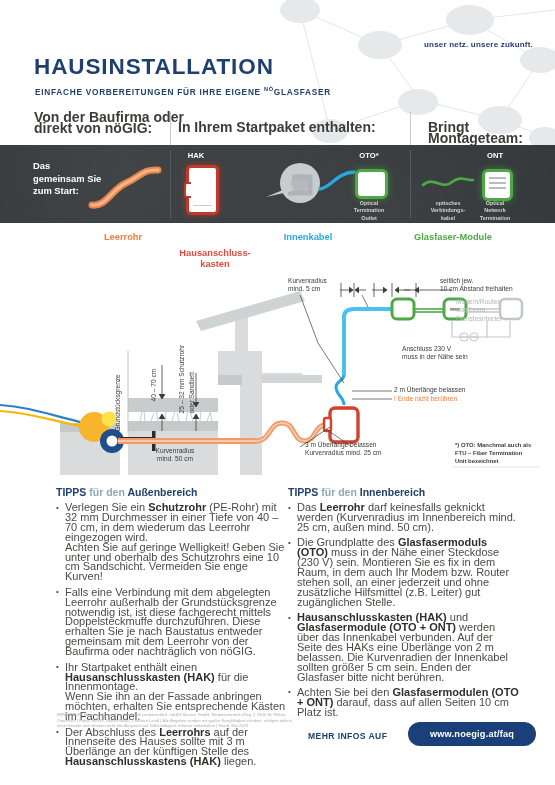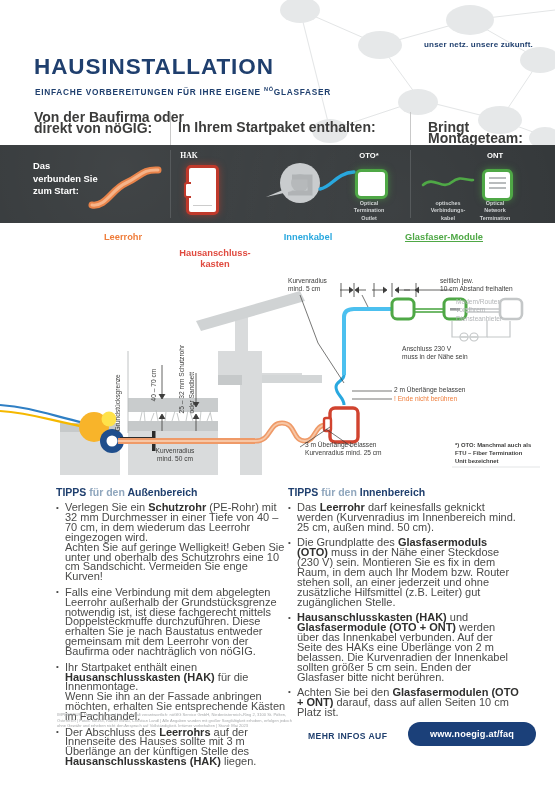--- a/index.html
+++ b/index.html
@@ -62,21 +62,21 @@
   .ontbox{position:absolute;left:482px;top:24px;width:25px;height:26px;border:3px solid #4fa846;border-radius:6px;background:#fff;
           box-shadow:0 0 7px rgba(80,180,70,.5);}
   .ontbox i{position:absolute;left:4px;width:17px;height:1.6px;background:#b9bcbd;display:block;}
 
   
   .catlabels{position:absolute;left:0;top:228px;width:555px;height:30px;}
   .cat{position:absolute;font-size:9.3px;font-weight:bold;text-align:center;line-height:11px;}
   .cat-leerrohr{left:78px;top:4px;width:90px;color:#ef7d3b;}
   .cat-hak{left:160px;top:4px;width:110px;color:#e04a3f;margin-top:16px;}
   .cat-innenkabel{left:258px;top:4px;width:100px;color:#29a8df;}
-  .cat-module{left:374px;top:4px;width:140px;color:#4fa846;text-decoration:underline;}
+  .cat-module{left:383px;top:4px;width:140px;color:#4fa846;}
 
   
   .diagram{position:absolute;left:0;top:255px;width:555px;height:228px;}
   .diagram svg{position:absolute;left:0;top:0;}
   .dlabel{position:absolute;font-size:6.6px;color:#3c3c3b;line-height:8.4px;}
   .dlabel.rot{transform:rotate(-90deg);transform-origin:left bottom;white-space:nowrap;}
   .dlabel.grey{color:#b2b5b7;}
   .dlabel.orange{color:#ef7d3b;}
   .footnote{position:absolute;left:455px;top:186px;font-size:5.9px;font-weight:bold;color:#3c3c3b;line-height:8px;width:100px;}
 
@@ -141,30 +141,30 @@
     <div class="colhead ch2">In Ihrem Startpaket enthalten:</div>
     <div class="colhead ch3">Bringt Montageteam:</div>
   </div>
 
   <div class="band">
     <div class="bandsep bs1"></div>
     <div class="bandsep bs2"></div>
 
     <div class="needtext">
       <div>Das</div>
-      <div>verbunden Sie</div>
+      <div>gemeinsam Sie</div>
       <div>zum Start:</div>
     </div>
 
     <svg style="position:absolute;left:86px;top:18px;" width="80" height="48" viewBox="0 0 80 48">
       <path d="M6 42 C 20 44, 26 26, 40 20 C 54 14, 56 6, 72 7" stroke="#e8834a" stroke-width="7" fill="none" stroke-linecap="round"></path>
       <path d="M6 42 C 20 44, 26 26, 40 20 C 54 14, 56 6, 72 7" stroke="#f6b48a" stroke-width="3" fill="none" stroke-linecap="round"></path>
     </svg>
 
-    <div class="modlabel" style="left:164px;top:6px;width:50px;font-family:Liberation Serif, serif;">HAK</div>
+    <div class="modlabel" style="left:171px;top:6px;width:50px;">HAK</div>
     <div class="hakbox">
         <div class="hakline"></div>
       </div>
 
     <svg style="position:absolute;left:232px;top:18px;" width="130" height="52" viewBox="0 0 130 52">
       <circle cx="68" cy="20" r="20" fill="#c9ccce"></circle>
       <circle cx="68" cy="20" r="9" fill="#b6b9bb"></circle>
       <path d="M60 14 L78 14 L78 30 L56 30" stroke="#b0b3b5" stroke-width="5" fill="none"></path>
       <path d="M34 34 L58 24 L54 19 L60 28 L52 30 Z" fill="#c9ccce"></path>
       <path d="M88 26 C 100 24, 104 10, 122 9" stroke="#29a8df" stroke-width="3.4" fill="none" stroke-linecap="round"></path>

